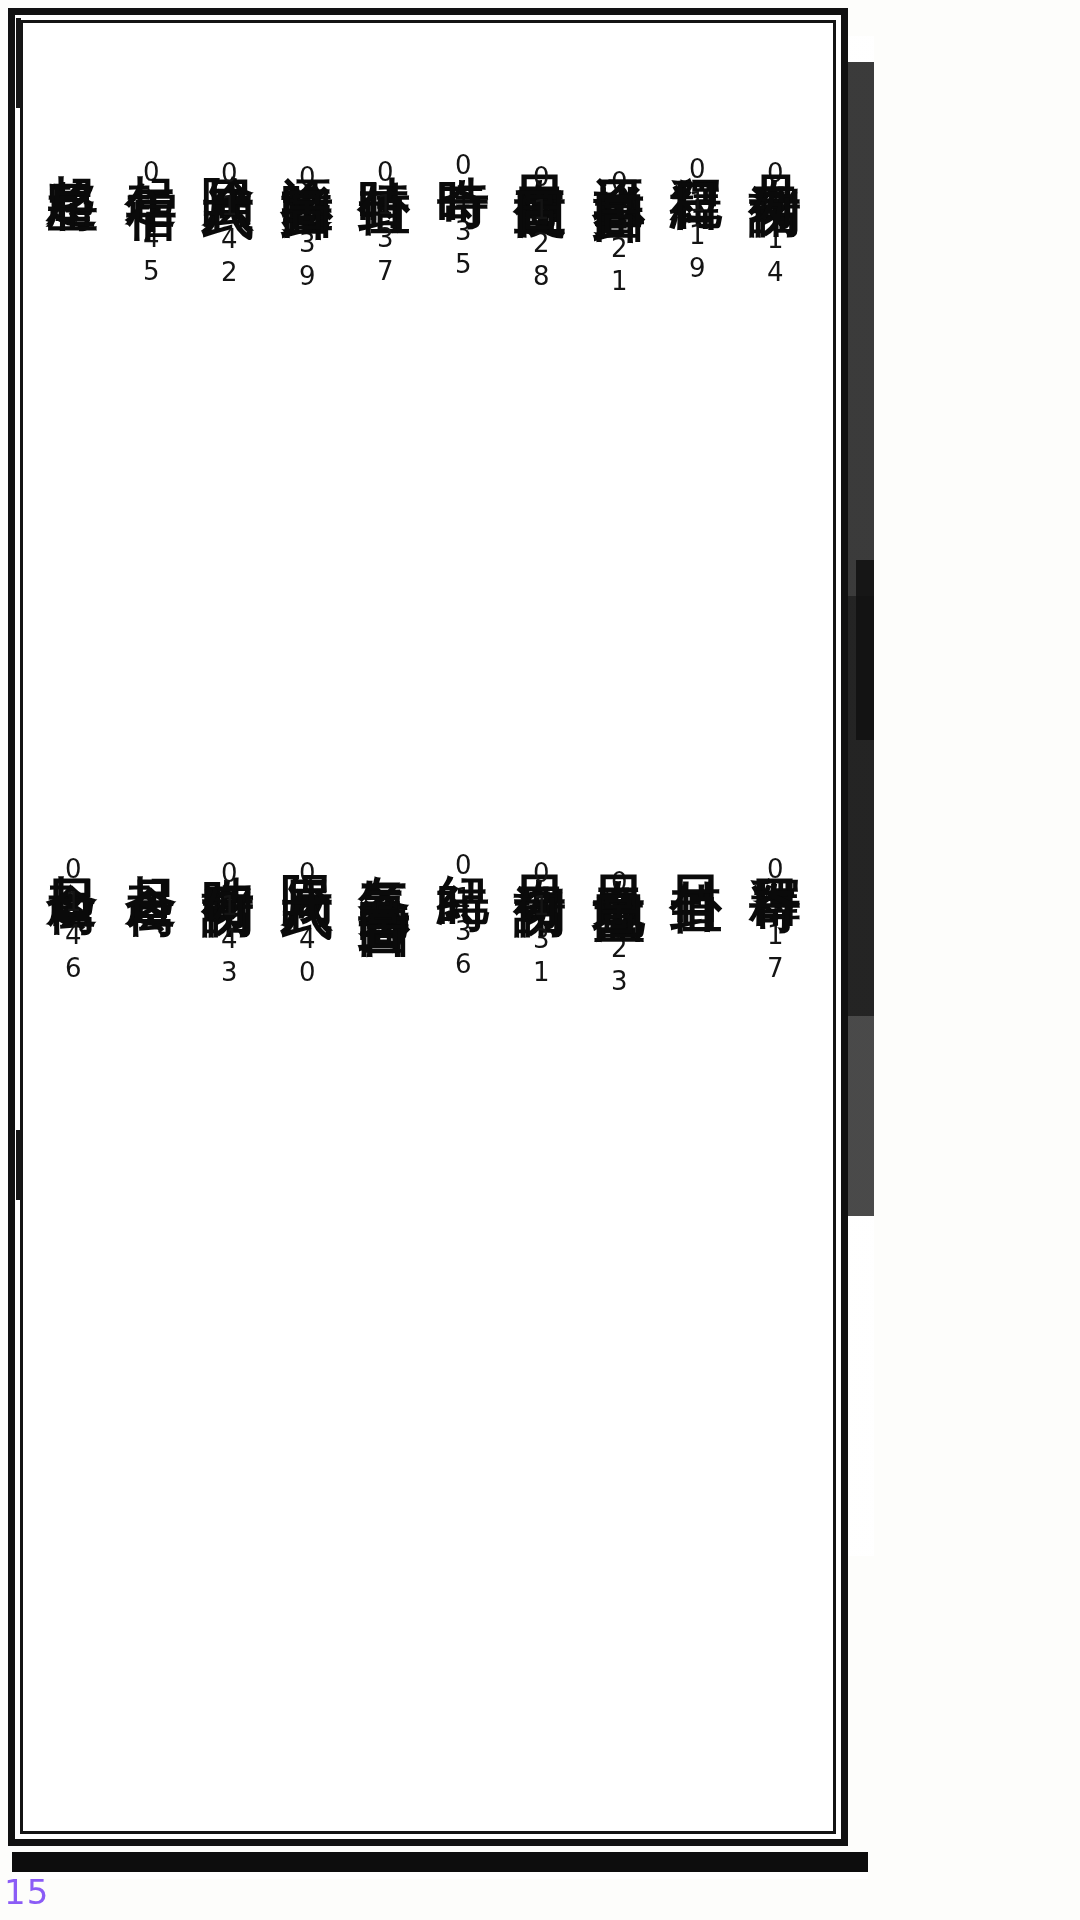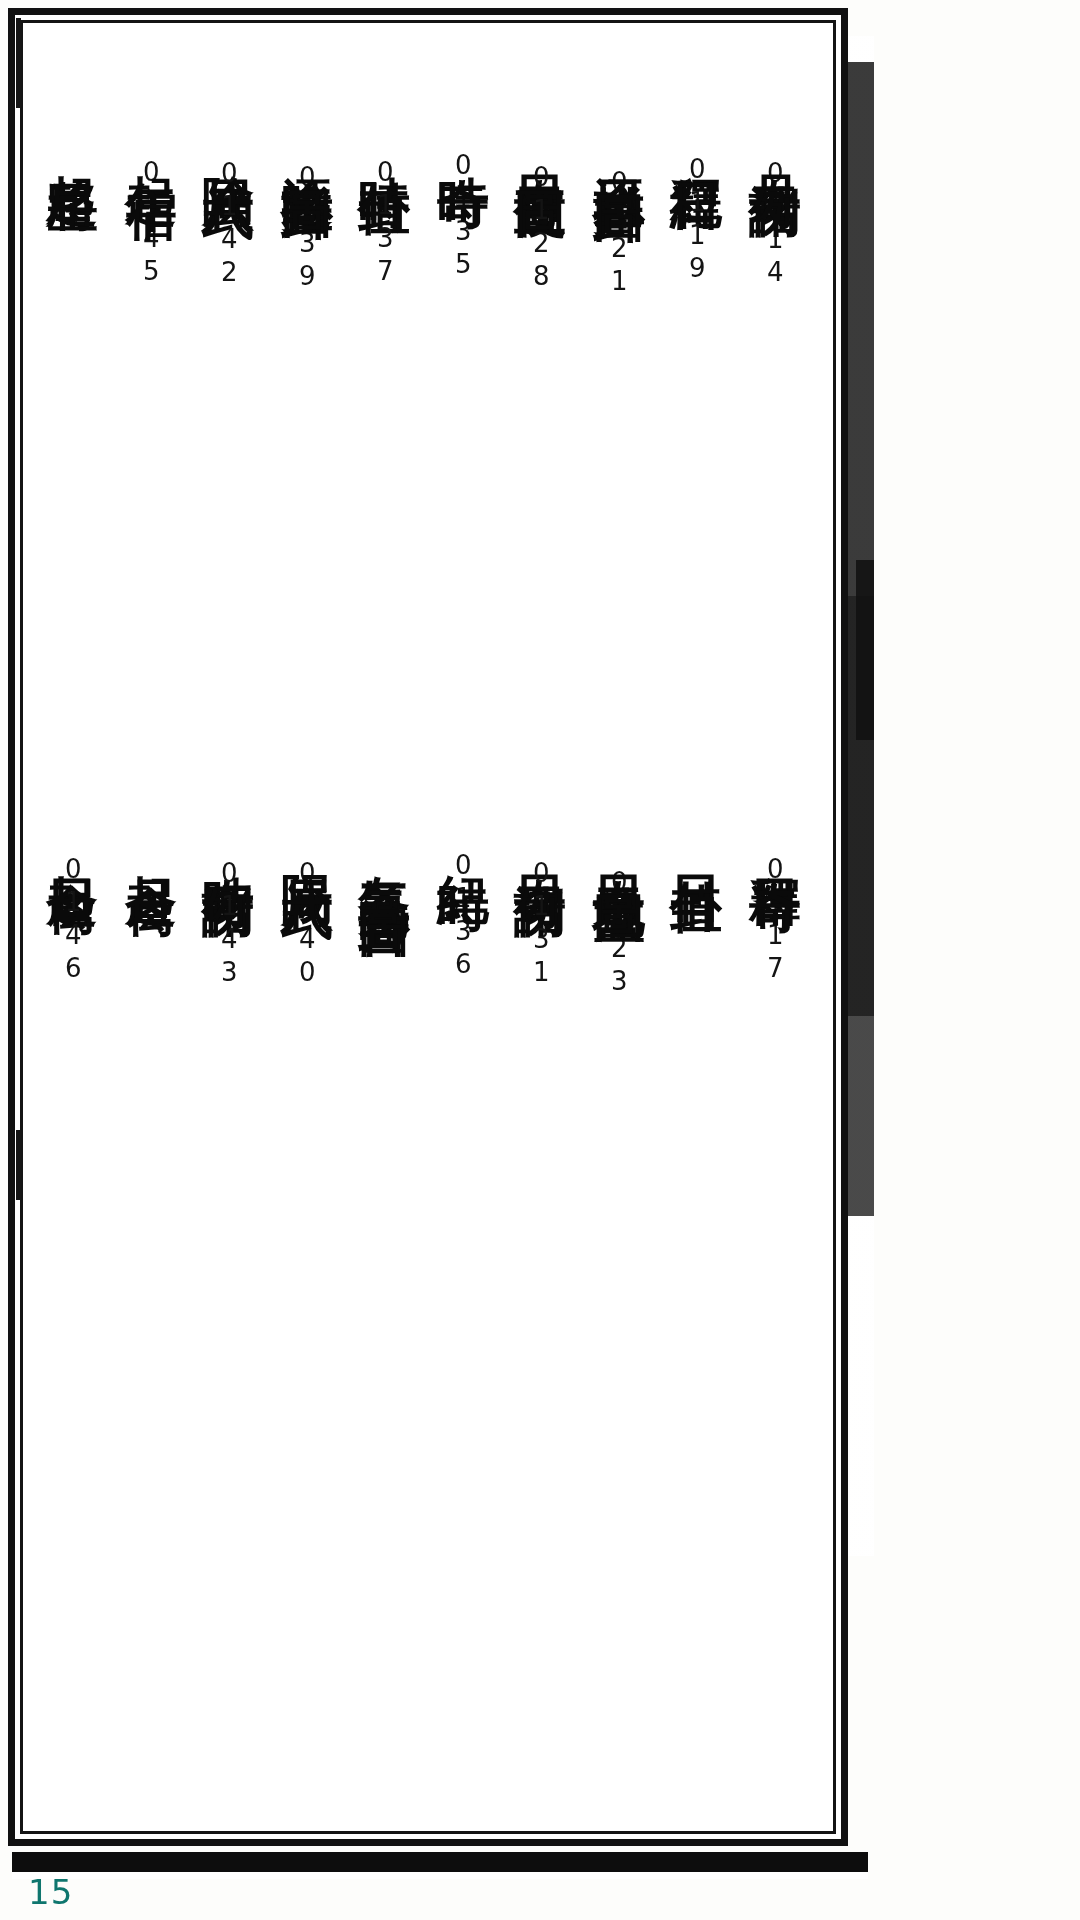--- a/index.html
+++ b/index.html
@@ -92,24 +92,23 @@
     width: 100%; height: 7px;
     background: #ffffff;
   }
 
   
   .page-number {
     position: absolute;
     left: 4px;
     top: 1872px;
     font-size: 34px;
-    color: #0f766e;
+    color: #8b5cf6;
     font-family: "DejaVu Sans", "Liberation Sans", sans-serif;
     letter-spacing: 1px;
-    margin-left: 24px;
   }
 
   
   .columns {
     position: absolute;
     left: 34px;
     top: 34px;
     width: 790px;
     height: 1786px;
   }

